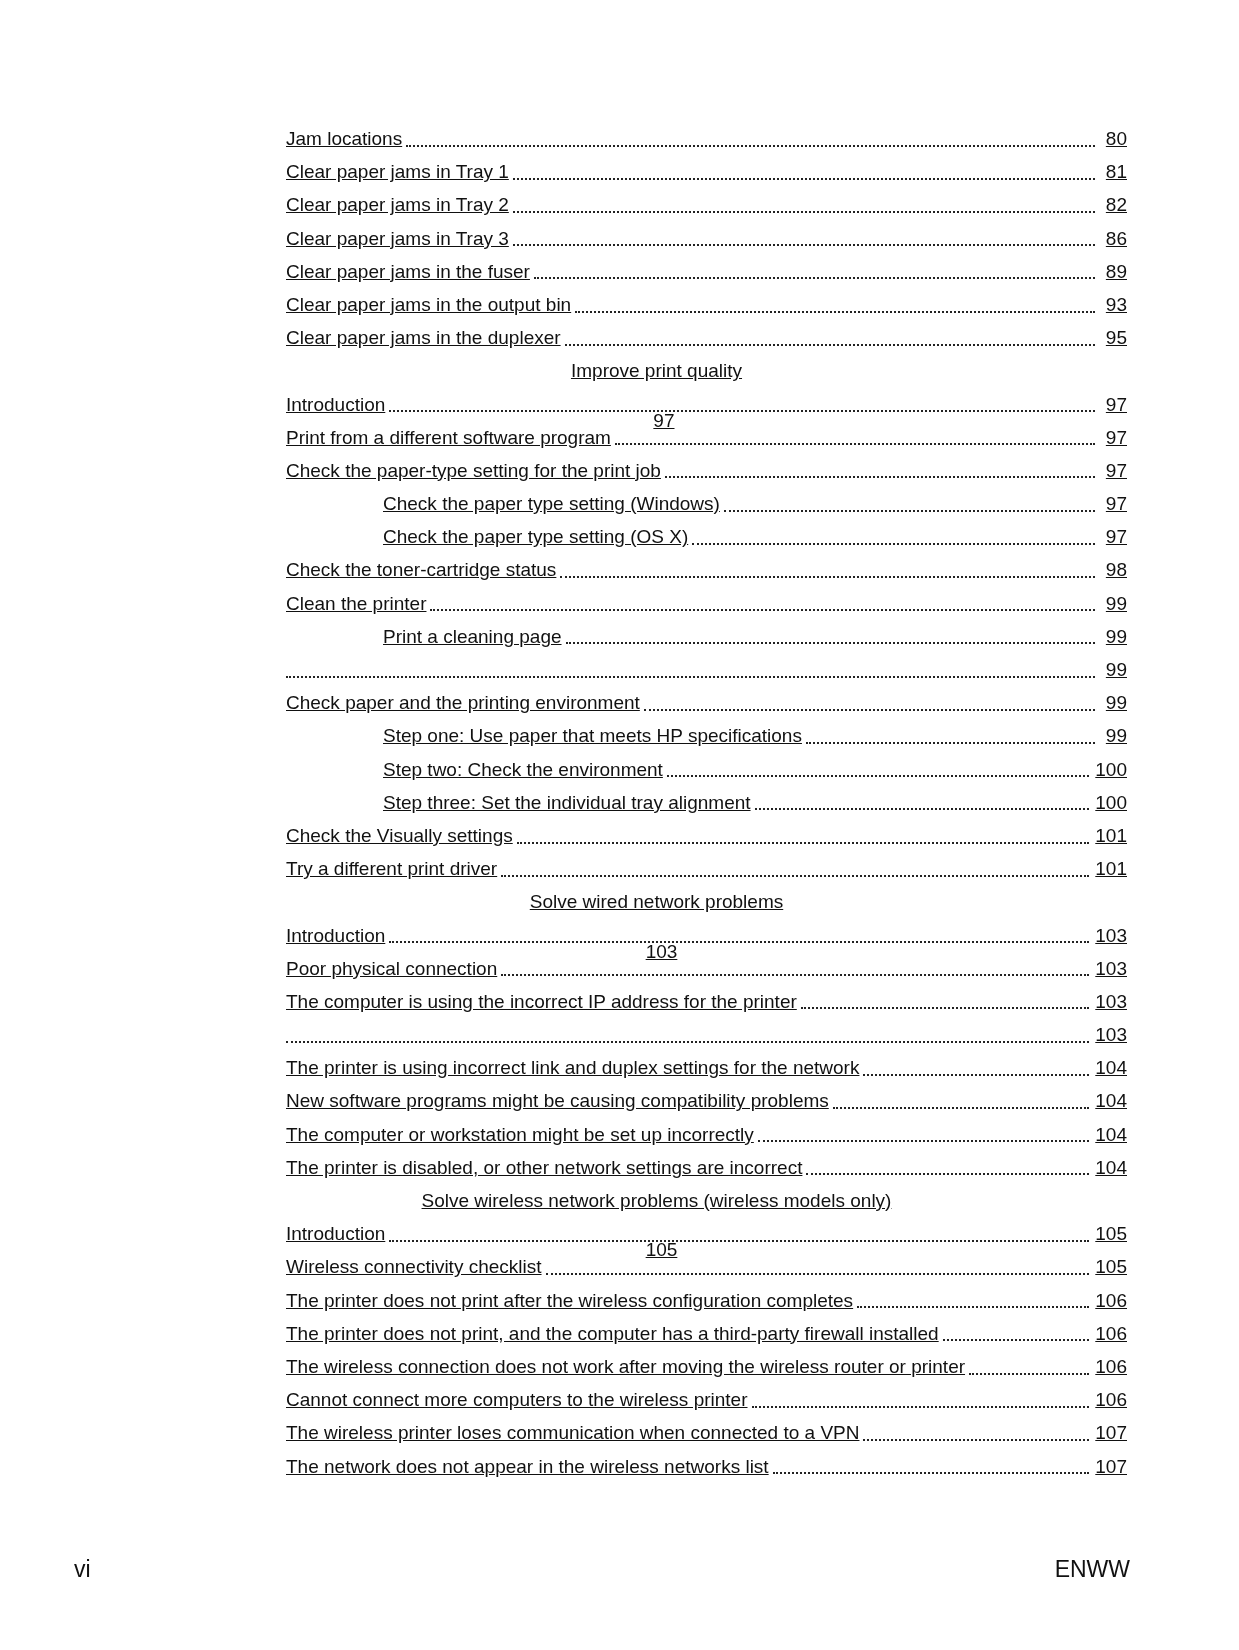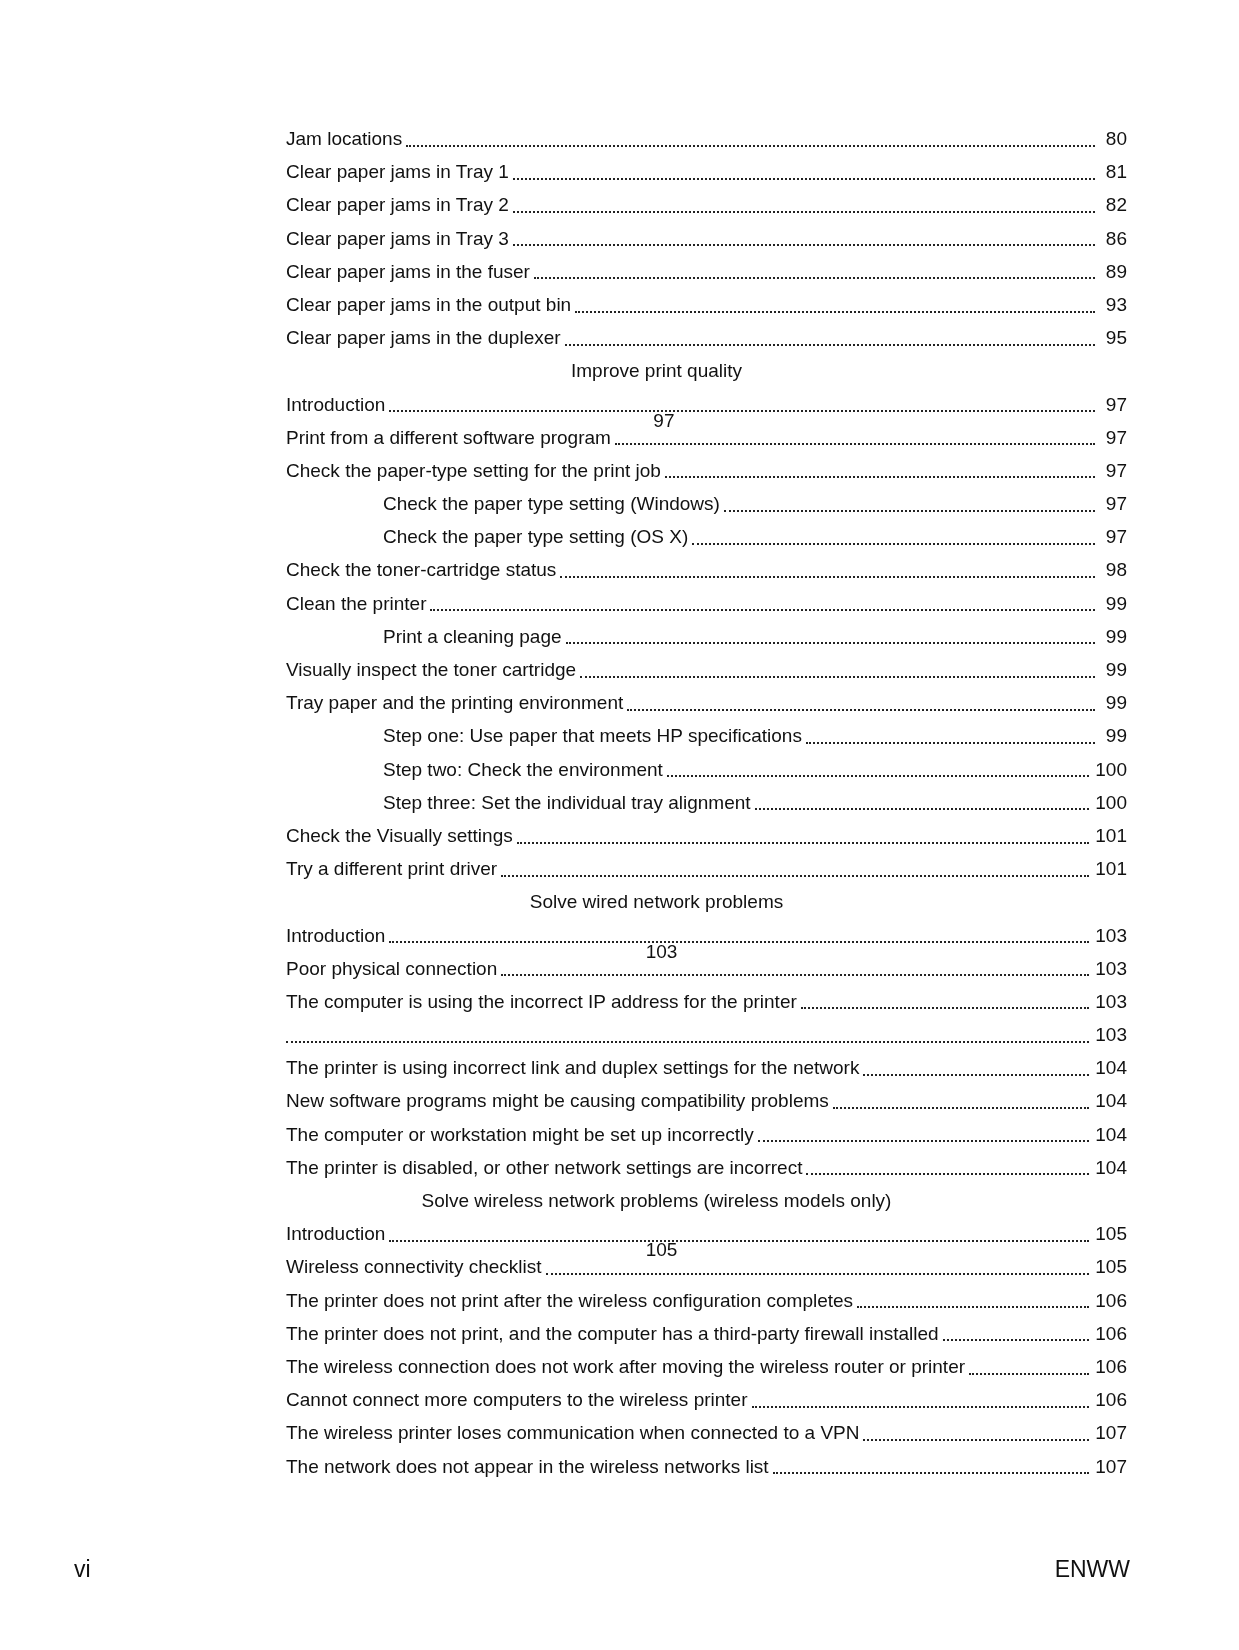--- a/index.html
+++ b/index.html
@@ -1,20 +1,20 @@
 <!DOCTYPE html>
 <html><head>
 <meta charset="utf-8">
 <style>
   html, body { margin: 0; padding: 0; background: #ffffff; }
   body { width: 1239px; height: 1650px; position: relative; overflow: hidden;
          font-family: "Liberation Sans", sans-serif; color: #111111; }
   .toc { position: absolute; left: 0; top: 122px; width: 1239px; }
   .row { position: relative; height: 33.2px; line-height: 33.2px; font-size: 19px;
-         display: flex; align-items: center; }
+         display: flex; align-items: center; text-decoration: underline; }
   .row .label { white-space: nowrap; padding-right: 4px; flex: 0 0 auto; }
   .row .leader { flex: 1 1 auto; overflow: hidden; white-space: nowrap;
                  border-bottom: 2px dotted #222; height: 0; margin-top: 14px; }
   .row .page { flex: 0 0 auto; padding-left: 6px; text-align: right; min-width: 26px; }
   .lvl0 { padding-left: 190px; flex-direction: column; }
   .lvl1 { padding-left: 286px; }
   .lvl2 { padding-left: 383px; }
   .row { padding-right: calc(1239px - 1127px); }
   .footer { position: absolute; top: 1556px; font-size: 23px; }
   .footer.left { left: 74px; }
@@ -98,26 +98,25 @@
       <span class="label">Clean the printer</span>
       <span class="leader"></span>
       <span class="page">99</span>
     </div>
     <div class="row lvl2">
       <span class="label">Print a cleaning page</span>
       <span class="leader"></span>
       <span class="page">99</span>
     </div>
     <div class="row lvl1">
-      <span class="label">Visually inspect the toner cartridge</span>
-      <span class="leader"></span>
-      <span class="page">99</span>
-    </div>
-    <div class="row lvl1">
-      <span class="label">Tray paper and the printing environment</span>
+      <span class="leader"></span>
+      <span class="page">99</span>
+    </div>
+    <div class="row lvl1">
+      <span class="label">Check paper and the printing environment</span>
       <span class="leader"></span>
       <span class="page">99</span>
     </div>
     <div class="row lvl2">
       <span class="label">Step one: Use paper that meets HP specifications</span>
       <span class="leader"></span>
       <span class="page">99</span>
     </div>
     <div class="row lvl2">
       <span class="label">Step two: Check the environment</span>

